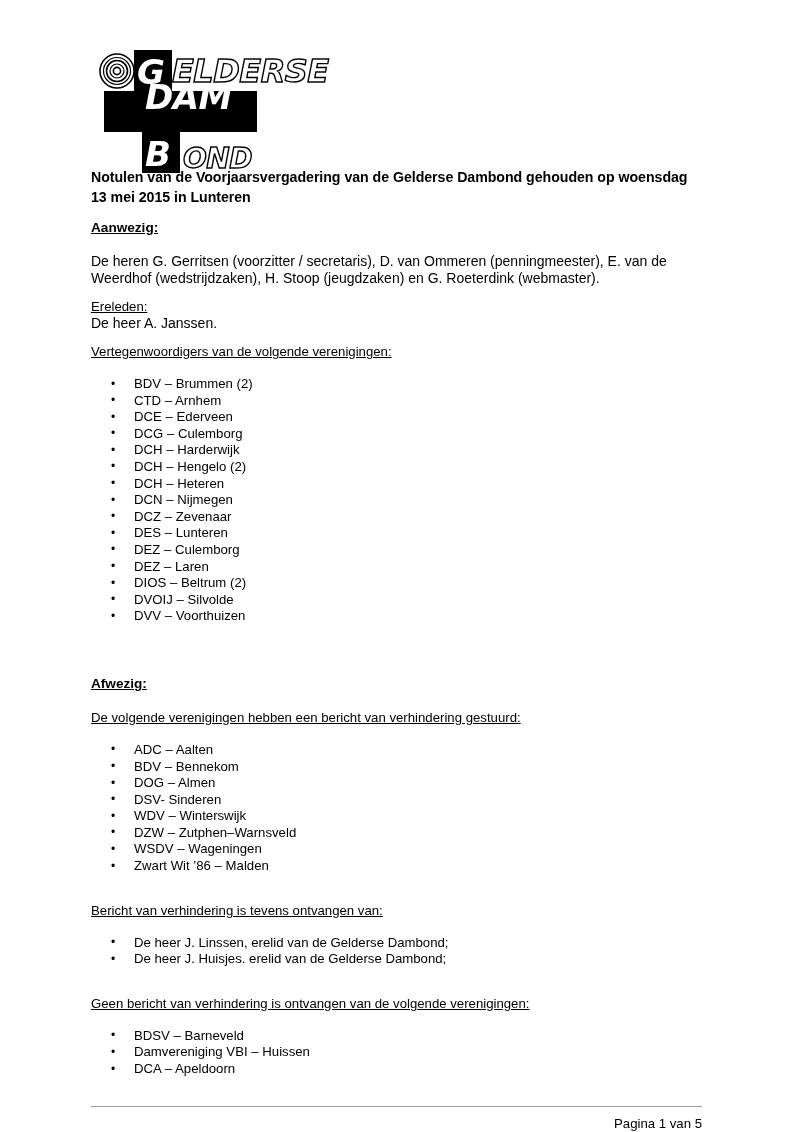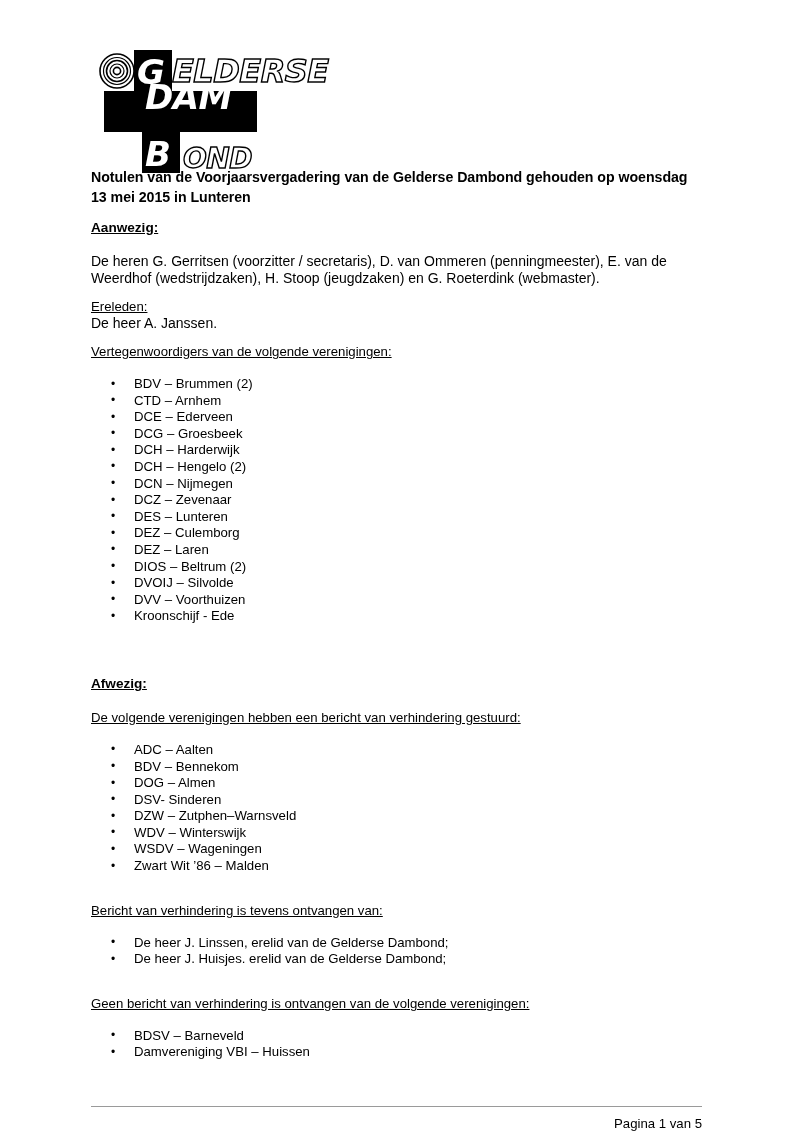--- a/index.html
+++ b/index.html
@@ -208,66 +208,67 @@
     <div class="sub-head">Ereleden:</div>
     <div class="para">De heer A. Janssen.</div>
 
     <div class="spacer-sm"></div>
 
     <div class="sub-head">Vertegenwoordigers van de volgende verenigingen:</div>
     <ul class="bullets">
         <li>BDV – Brummen (2)</li>
         <li>CTD – Arnhem</li>
         <li>DCE – Ederveen</li>
-        <li>DCG – Groesbeek</li>
+        <li>DCG – Culemborg</li>
         <li>DCH – Harderwijk</li>
         <li>DCH – Hengelo (2)</li>
+        <li>DCH – Heteren</li>
         <li>DCN – Nijmegen</li>
         <li>DCZ – Zevenaar</li>
         <li>DES – Lunteren</li>
         <li>DEZ – Culemborg</li>
         <li>DEZ – Laren</li>
         <li>DIOS – Beltrum (2)</li>
         <li>DVOIJ – Silvolde</li>
         <li>DVV – Voorthuizen</li>
-        <li>Kroonschijf - Ede</li>
       </ul>
 
     <div class="spacer-lg"></div>
 
     <div class="section-head">Afwezig:</div>
 
     <div class="spacer-md"></div>
 
     <div class="sub-head">De volgende verenigingen hebben een bericht van verhindering gestuurd:</div>
     <ul class="bullets">
         <li>ADC – Aalten</li>
         <li>BDV – Bennekom</li>
         <li>DOG – Almen</li>
         <li>DSV- Sinderen</li>
+        <li>WDV – Winterswijk</li>
         <li>DZW – Zutphen–Warnsveld</li>
-        <li>WDV – Winterswijk</li>
         <li>WSDV – Wageningen</li>
         <li>Zwart Wit ’86 – Malden</li>
       </ul>
 
     <div class="spacer-sm"></div>
 
     <div class="sub-head">Bericht van verhindering is tevens ontvangen van:</div>
     <ul class="bullets">
         <li>De heer J. Linssen, erelid van de Gelderse Dambond;</li>
         <li>De heer J. Huisjes. erelid van de Gelderse Dambond;</li>
       </ul>
 
     <div class="spacer-sm"></div>
 
     <div class="sub-head">Geen bericht van verhindering is ontvangen van de volgende verenigingen:</div>
     <ul class="bullets">
         <li>BDSV – Barneveld</li>
         <li>Damvereniging VBI – Huissen</li>
+        <li>DCA – Apeldoorn</li>
       </ul>
 
   </div>
 
   <div class="footer">
     <div class="footer-rule"></div>
     <div class="footer-text">Pagina 1 van 5</div>
   </div>
 
 </div>

